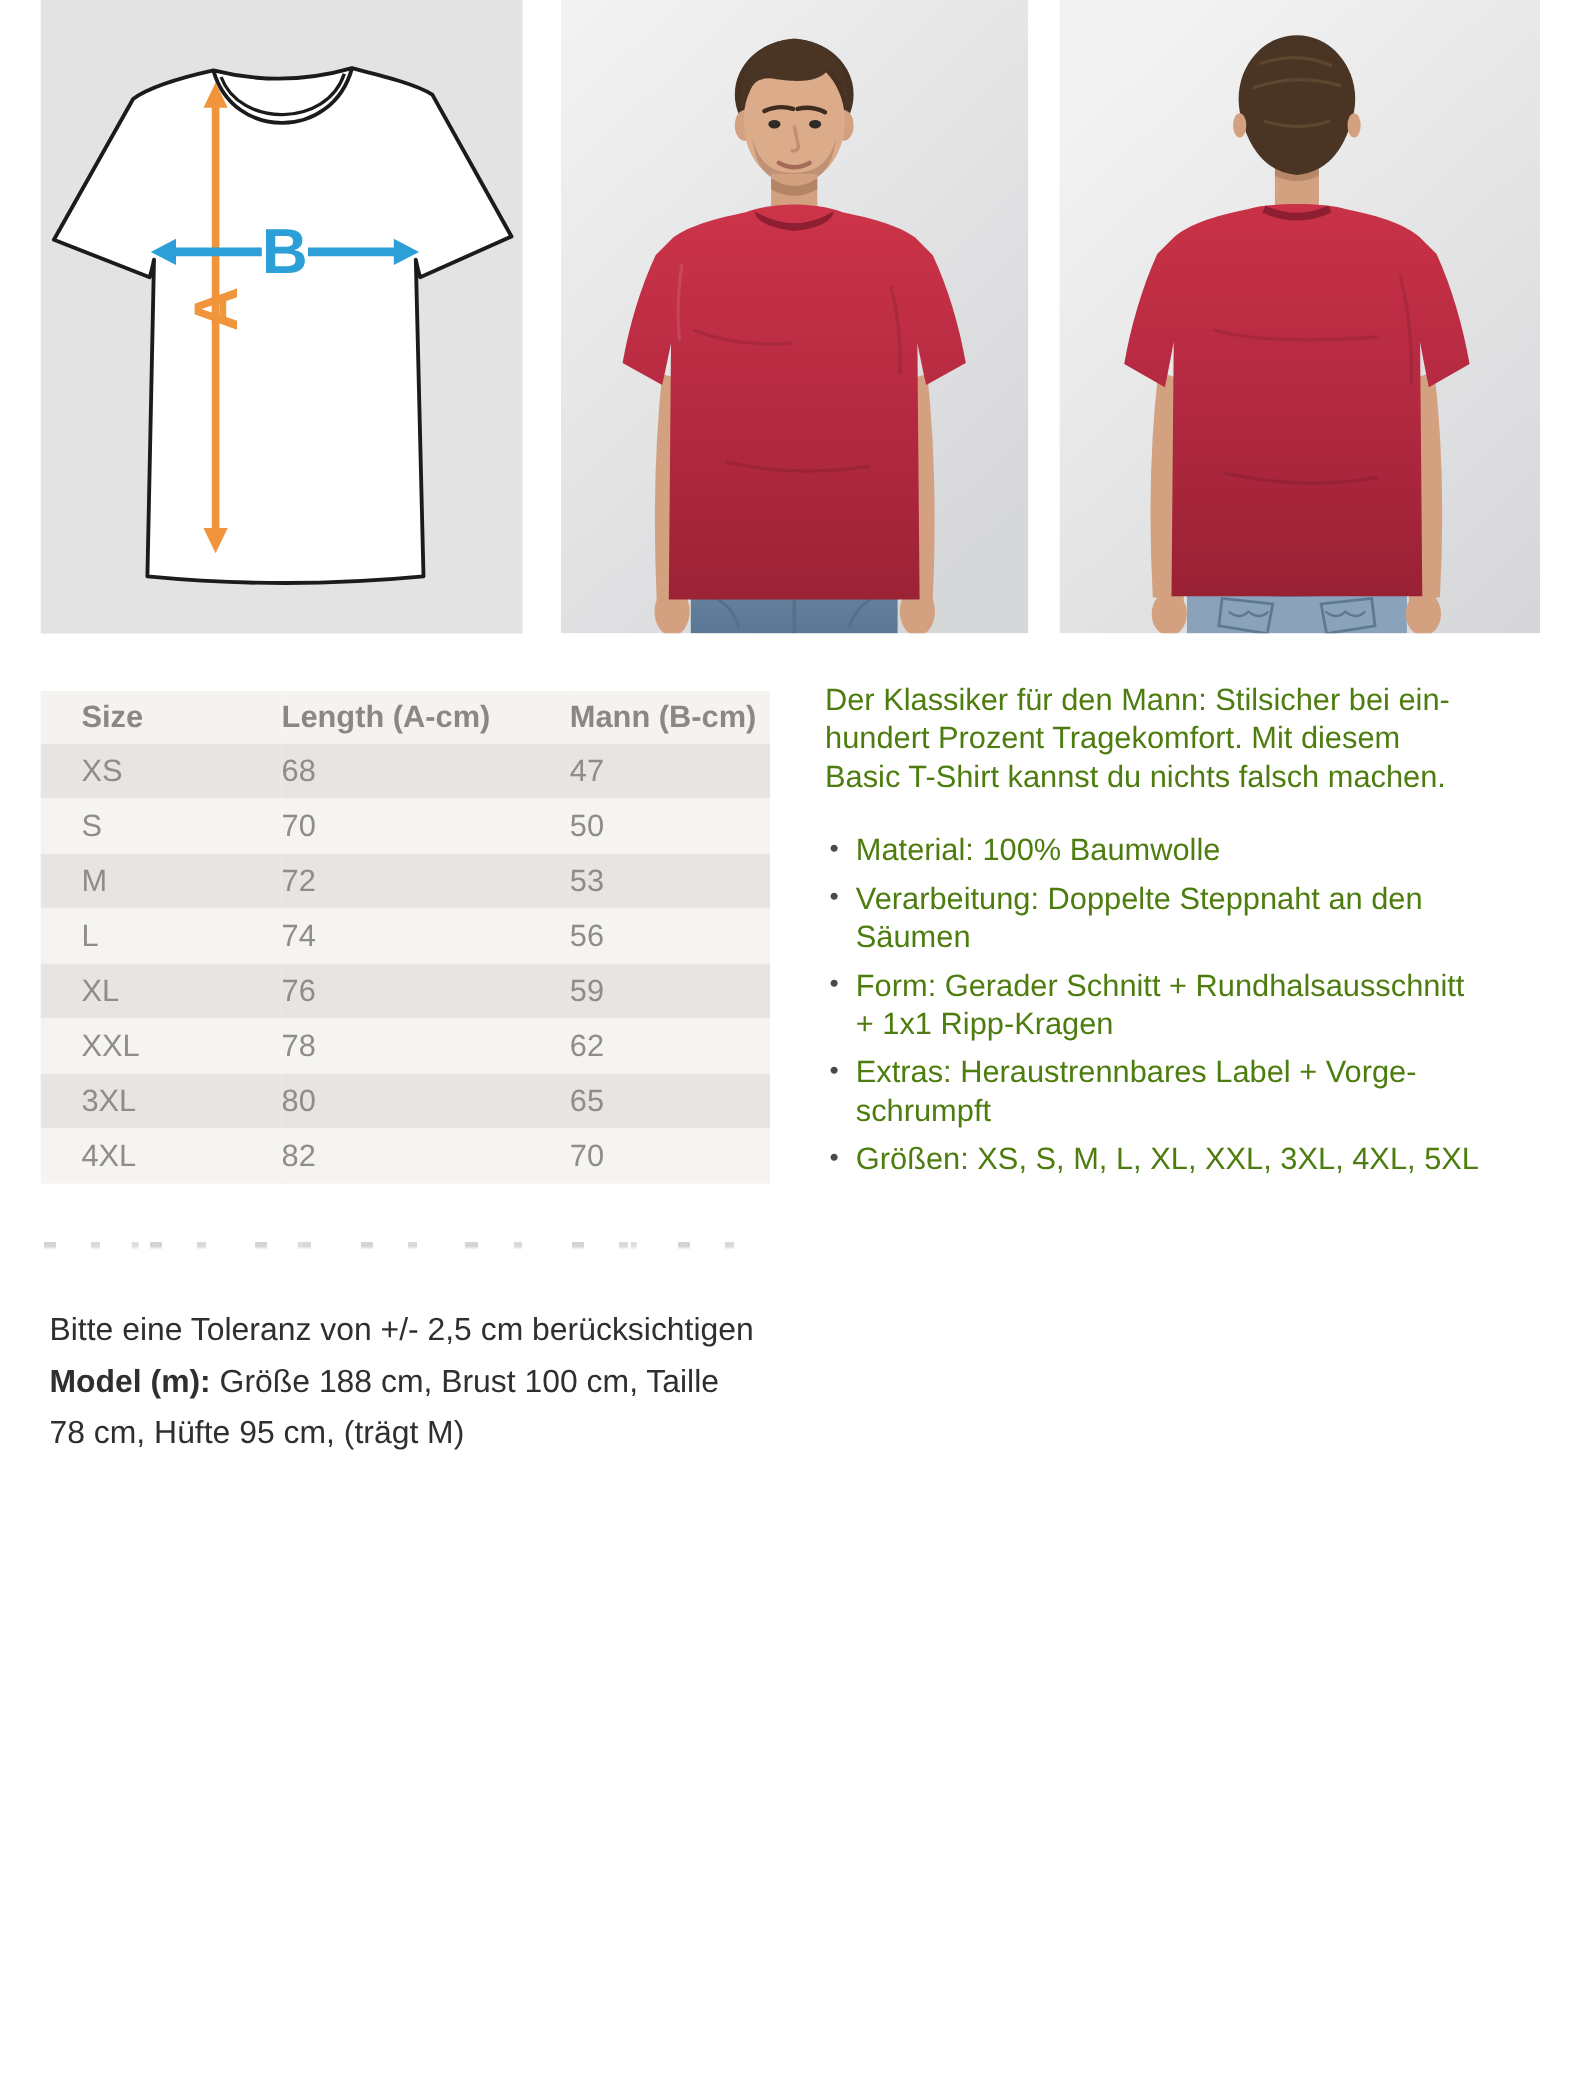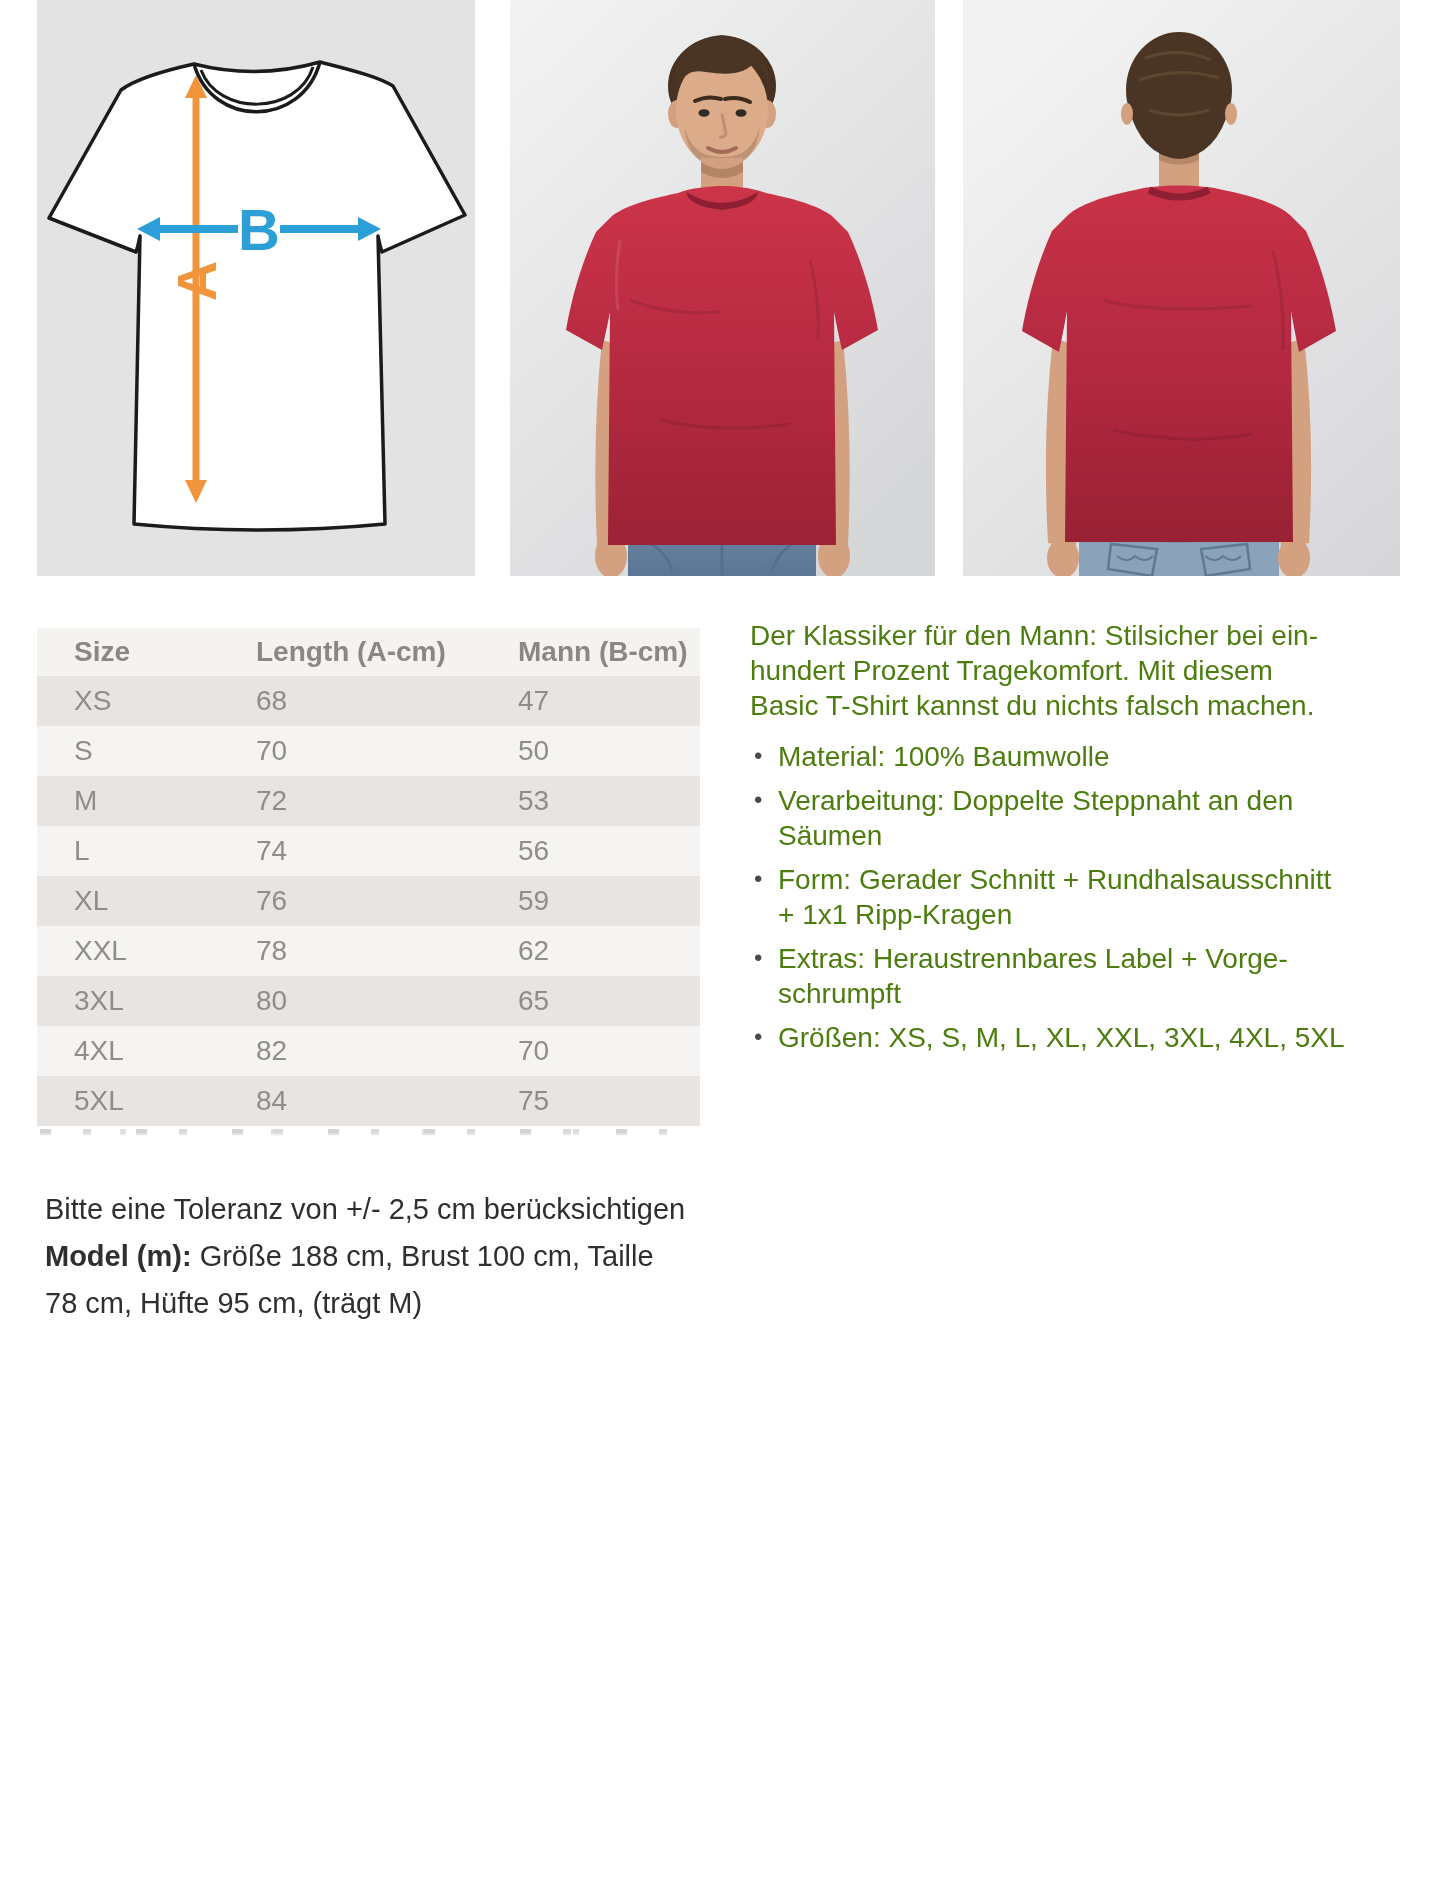--- a/index.html
+++ b/index.html
@@ -30,21 +30,21 @@
     background:
       repeating-linear-gradient(90deg,#b3b1af 0 11px,transparent 11px 43px,#bdbbb9 43px 51px,transparent 51px 96px),
       repeating-linear-gradient(90deg,transparent 0 23px,#c6c4c2 23px 29px,transparent 29px 151px);
     background-position:3px 0,60px 2px;
     -webkit-mask-image:linear-gradient(180deg,#000 0 4px,transparent 7px);
             mask-image:linear-gradient(180deg,#000 0 4px,transparent 7px);}
 
   
   #description-col{left:750px;top:618px;width:618px;color:#4d7c0f;font-size:28px;line-height:35px;}
   #description-col p.intro{margin:0;white-space:pre-line;}
-  #description-col ul{list-style:none;margin:16px 0 0 0;padding:0;}
+  #description-col ul{list-style:none;margin:32px 0 0 0;padding:0;}
   #description-col li{position:relative;padding-left:28px;margin:0 0 9px 0;white-space:pre-line;}
   #description-col li::before{content:"•";position:absolute;left:4px;top:-1px;color:#4a4a4a;font-size:24px;}
 
   
   #tolerance-block{left:45px;top:1186px;width:700px;color:#2f2f2f;font-size:29px;line-height:47px;}
   #tolerance-block p{margin:0;}
   #tolerance-block .model-line{white-space:pre-line;}
   #tolerance-block b{font-weight:700;}
 </style>
 </head>
@@ -246,25 +246,20 @@
         <tr class="odd">
           <td>3XL</td>
           <td>80</td>
           <td>65</td>
         </tr>
         <tr class="even">
           <td>4XL</td>
           <td>82</td>
           <td>70</td>
         </tr>
-        <tr class="odd">
-          <td>5XL</td>
-          <td>84</td>
-          <td>75</td>
-        </tr>
       </tbody>
   </table>
 </div>
 
 <div class="abs" id="clipped-strip"></div>
 
 <div class="abs" id="description-col">
   <p class="intro">Der Klassiker für den Mann: Stilsicher bei ein-
 hundert Prozent Tragekomfort. Mit diesem
 Basic T-Shirt kannst du nichts falsch machen.</p>

